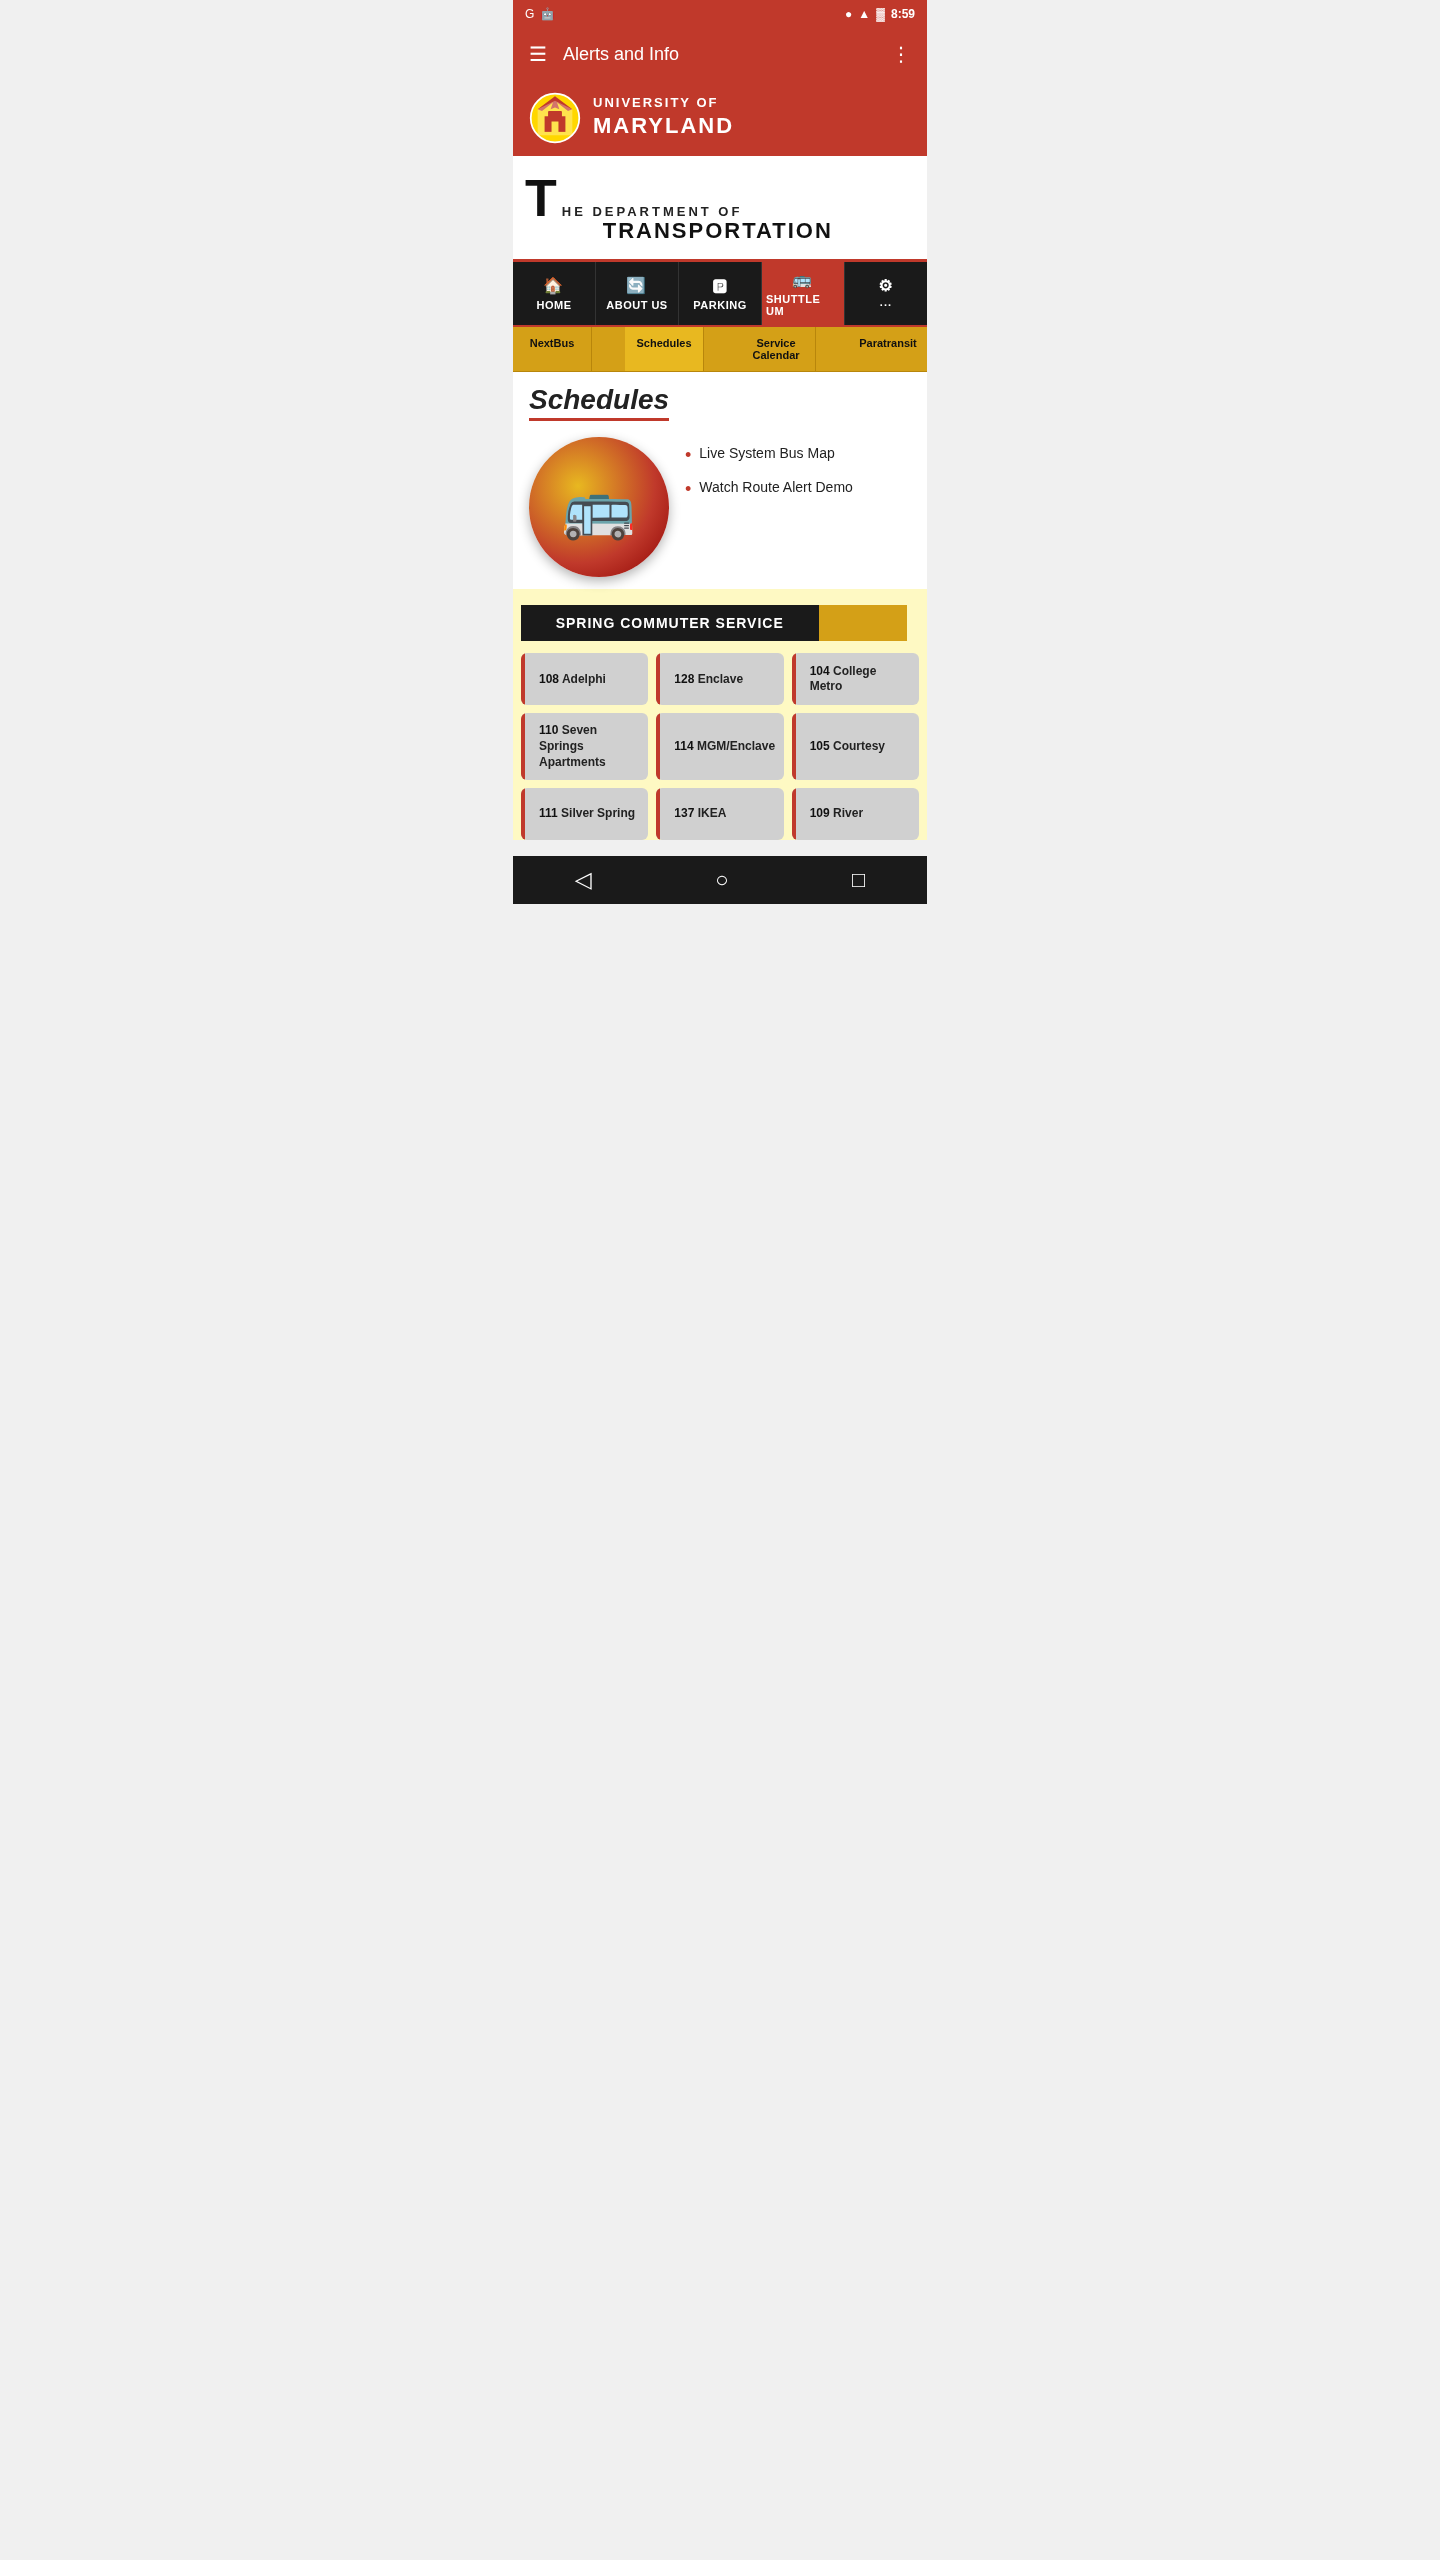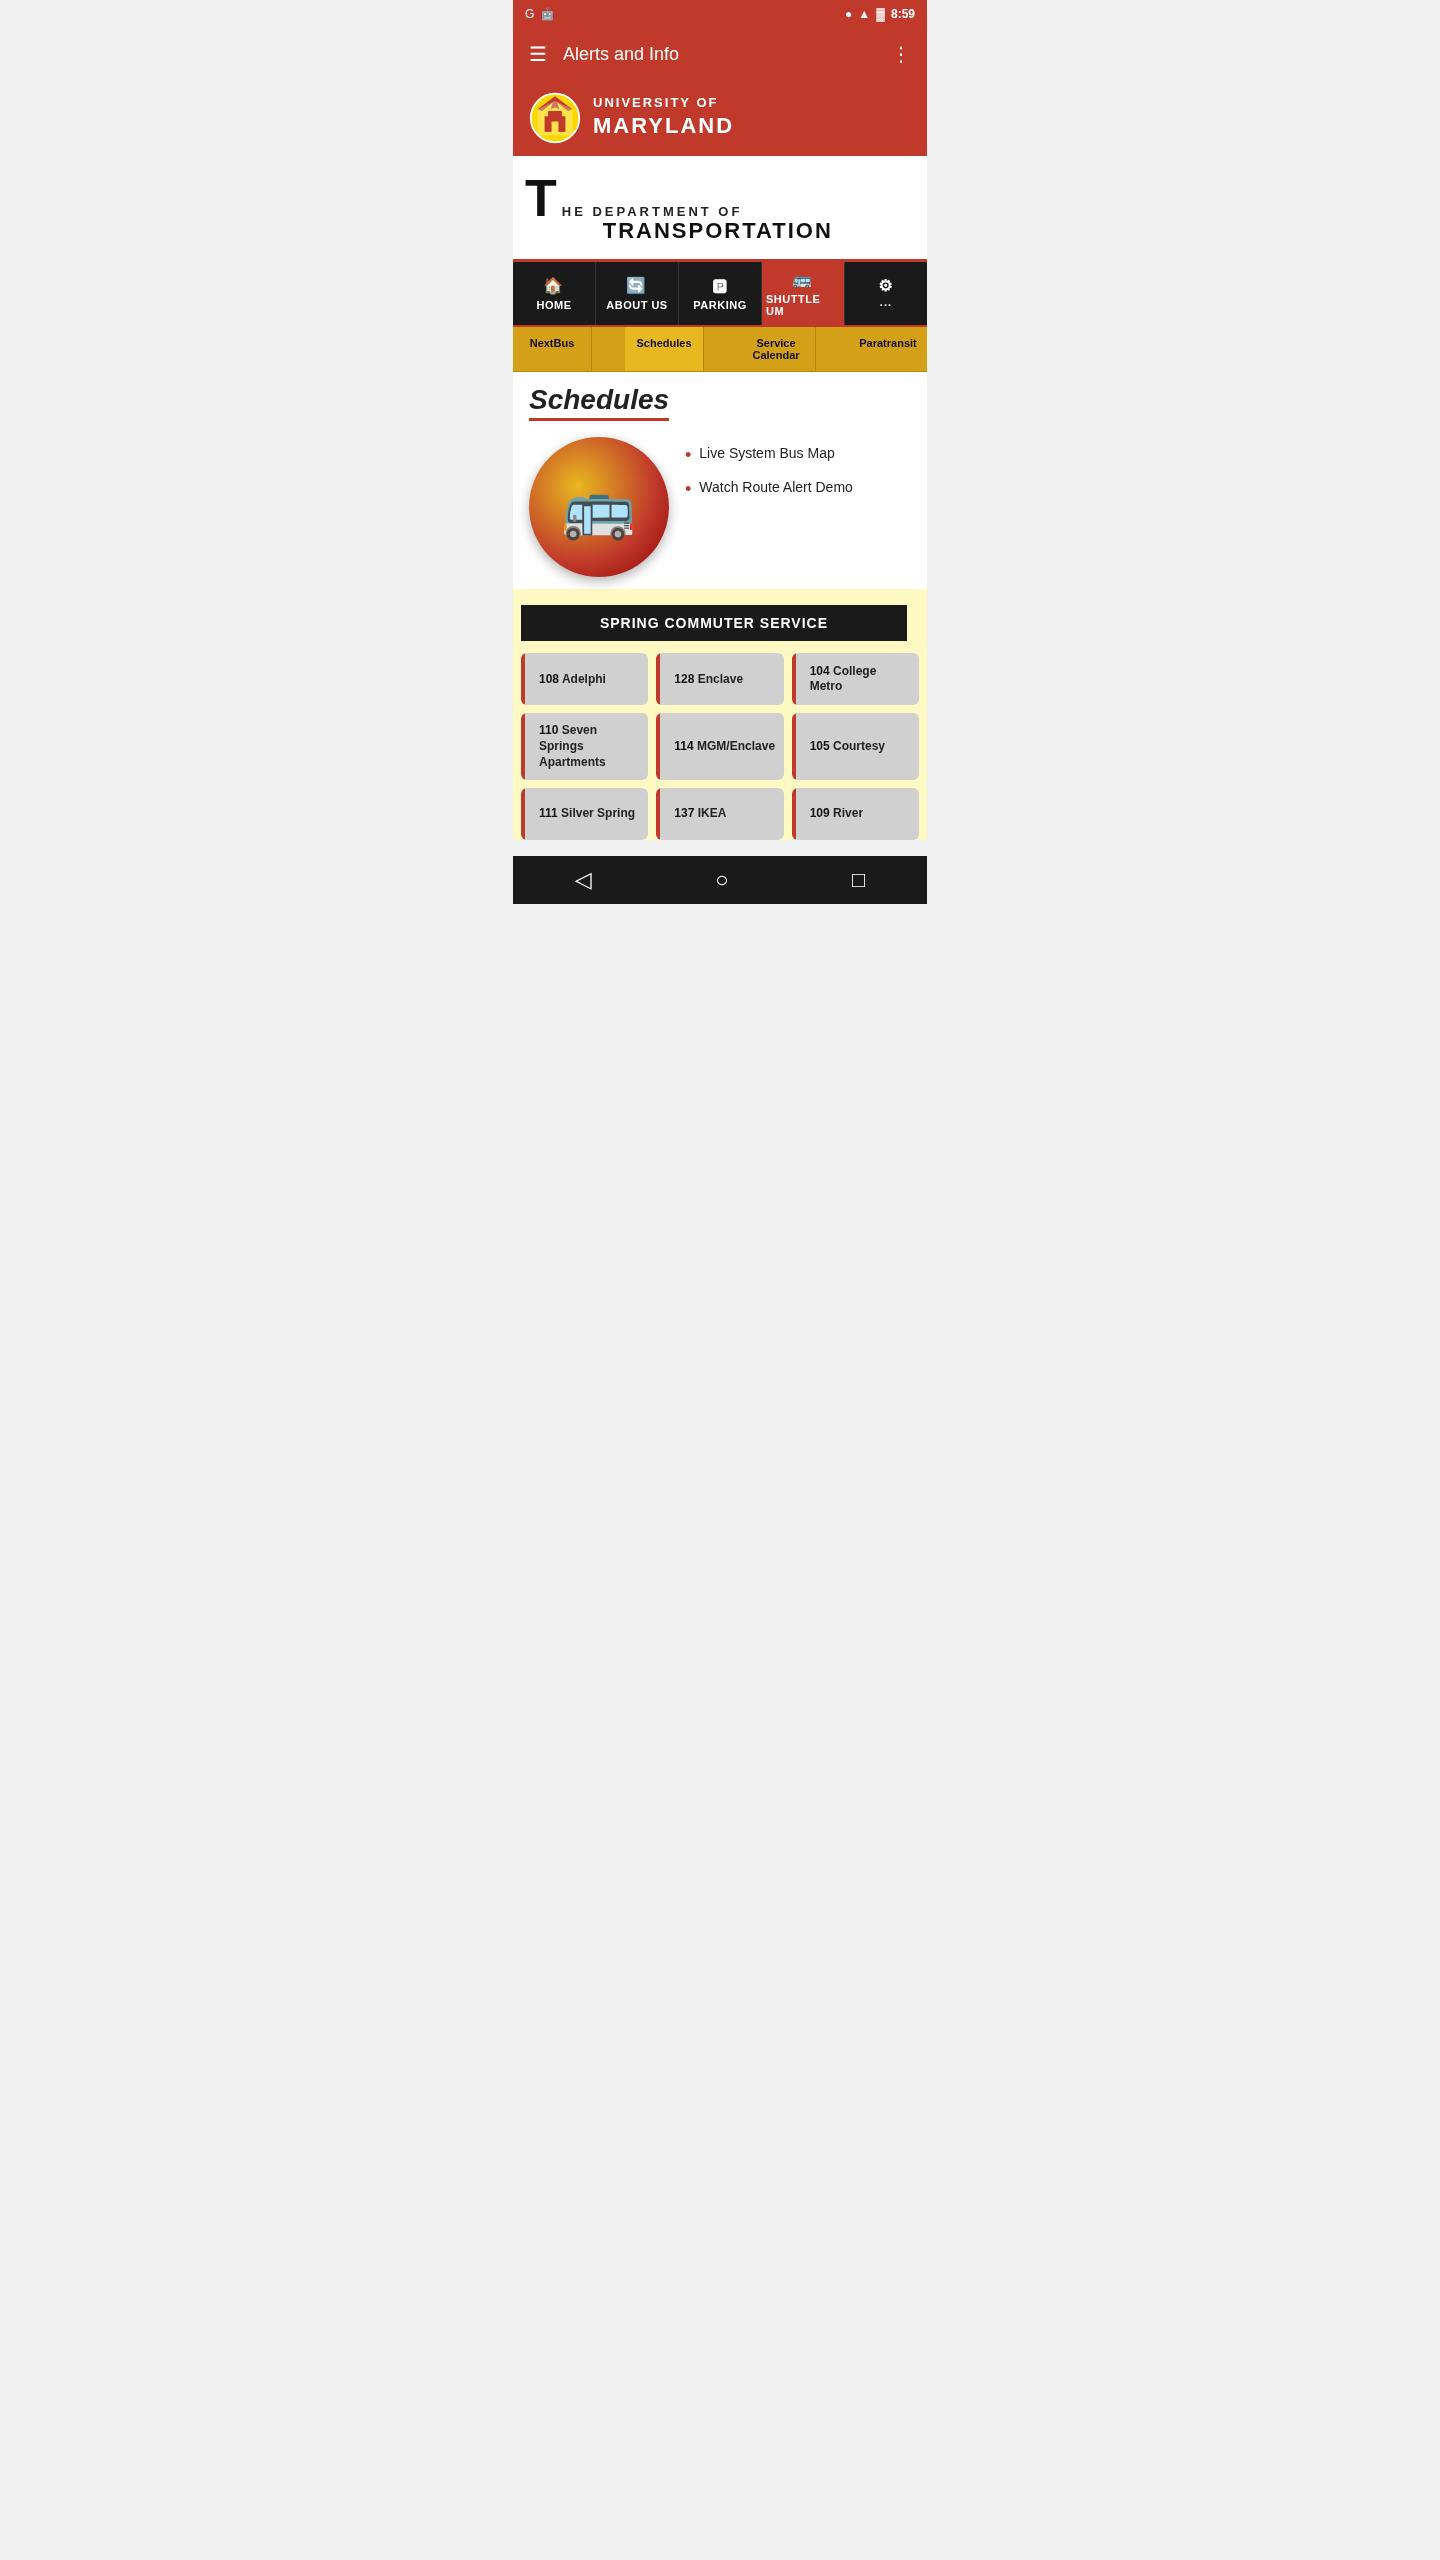--- a/index.html
+++ b/index.html
@@ -223,21 +223,20 @@
     .bullet {
       color: #c0392b;
       font-size: 18px;
       line-height: 1.2;
     }
 
     
     .spring-banner {
       display: flex;
       margin: 16px 20px 12px 8px;
-      flex-direction: column;
     }
     .spring-banner-main {
       background: #1a1a1a;
       color: white;
       font-size: 14px;
       font-weight: 700;
       padding: 10px 16px;
       flex: 3;
       text-align: center;
       letter-spacing: 1px;

